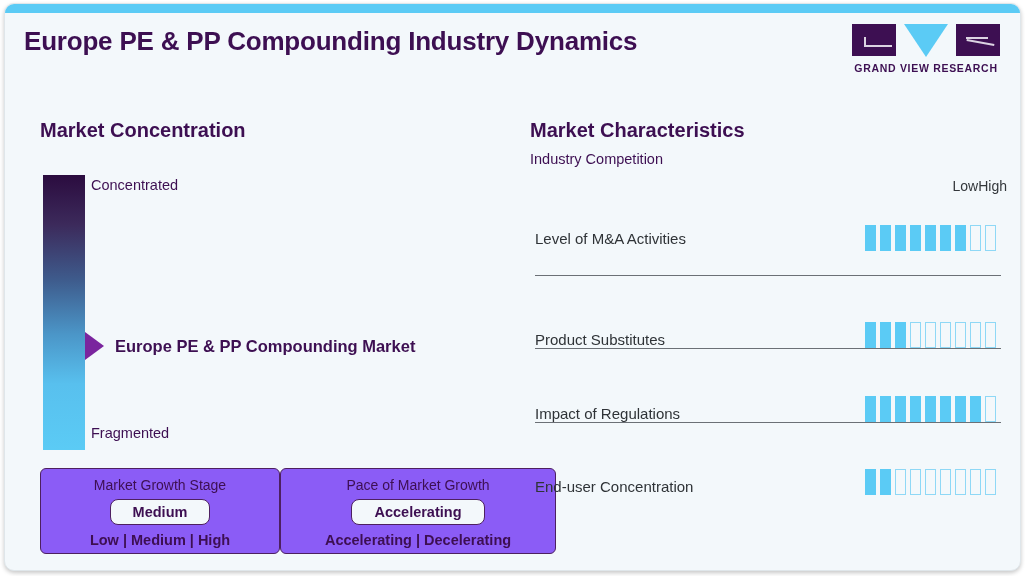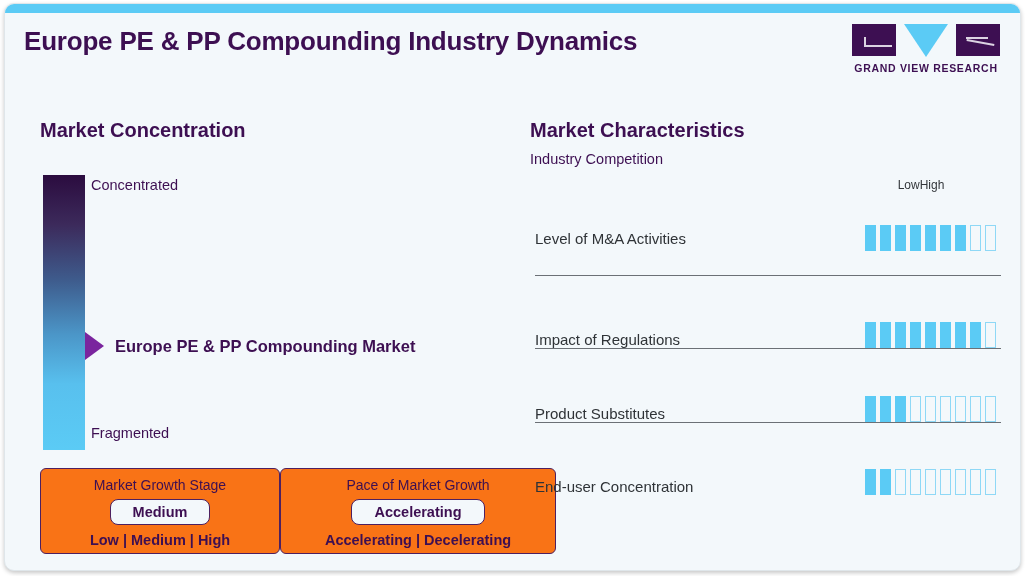--- a/index.html
+++ b/index.html
@@ -190,21 +190,21 @@
     white-space: nowrap;
   }
 
   
   .stat-box {
     position: absolute;
     top: 383px;
     height: 86px;
     border: 1.6px solid #4d2060;
     border-radius: 6px;
-    background: #f97316;
+    background: #8b5cf6;
     box-sizing: border-box;
     text-align: center;
   }
   .stat-box.growth-stage { left: 35px; width: 240px; }
   .stat-box.growth-pace  { left: 275px; width: 276px; }
   .stat-head {
     font-size: 14px;
     color: #3d0f52;
     margin-top: 8px;
     white-space: nowrap;
@@ -244,24 +244,24 @@
   .chr-sub {
     position: absolute;
     left: 15px;
     top: 63px;
   }
   .scale-head {
     position: absolute;
     top: 93px;
     left: 320px;
     width: 172px;
-    font-size: 12px;
+    font-size: 14px;
     color: #33373b;
     display: flex;
-    justify-content: center;
+    justify-content: flex-end;
   }
 
   .char-list {
     position: absolute;
     left: 20px;
     top: 117px;
     width: 466px;
   }
   .char-row {
     position: relative;
@@ -362,44 +362,44 @@
             <span class="bar on"></span>
             <span class="bar on"></span>
             <span class="bar on"></span>
             <span class="bar on"></span>
             <span class="bar on"></span>
             <span class="bar off"></span>
             <span class="bar off"></span>
           </div>
         </div>
         <div class="char-row">
-          <div class="char-label">Impact of Regulations</div>
+          <div class="char-label">Product Substitutes</div>
           <div class="bar-group">
             <span class="bar on"></span>
             <span class="bar on"></span>
             <span class="bar on"></span>
-            <span class="bar on"></span>
-            <span class="bar on"></span>
-            <span class="bar on"></span>
-            <span class="bar on"></span>
-            <span class="bar on"></span>
+            <span class="bar off"></span>
+            <span class="bar off"></span>
+            <span class="bar off"></span>
+            <span class="bar off"></span>
+            <span class="bar off"></span>
             <span class="bar off"></span>
           </div>
         </div>
         <div class="char-row">
-          <div class="char-label">Product Substitutes</div>
+          <div class="char-label">Impact of Regulations</div>
           <div class="bar-group">
             <span class="bar on"></span>
             <span class="bar on"></span>
             <span class="bar on"></span>
-            <span class="bar off"></span>
-            <span class="bar off"></span>
-            <span class="bar off"></span>
-            <span class="bar off"></span>
-            <span class="bar off"></span>
+            <span class="bar on"></span>
+            <span class="bar on"></span>
+            <span class="bar on"></span>
+            <span class="bar on"></span>
+            <span class="bar on"></span>
             <span class="bar off"></span>
           </div>
         </div>
         <div class="char-row">
           <div class="char-label">End-user Concentration</div>
           <div class="bar-group">
             <span class="bar on"></span>
             <span class="bar on"></span>
             <span class="bar off"></span>
             <span class="bar off"></span>

